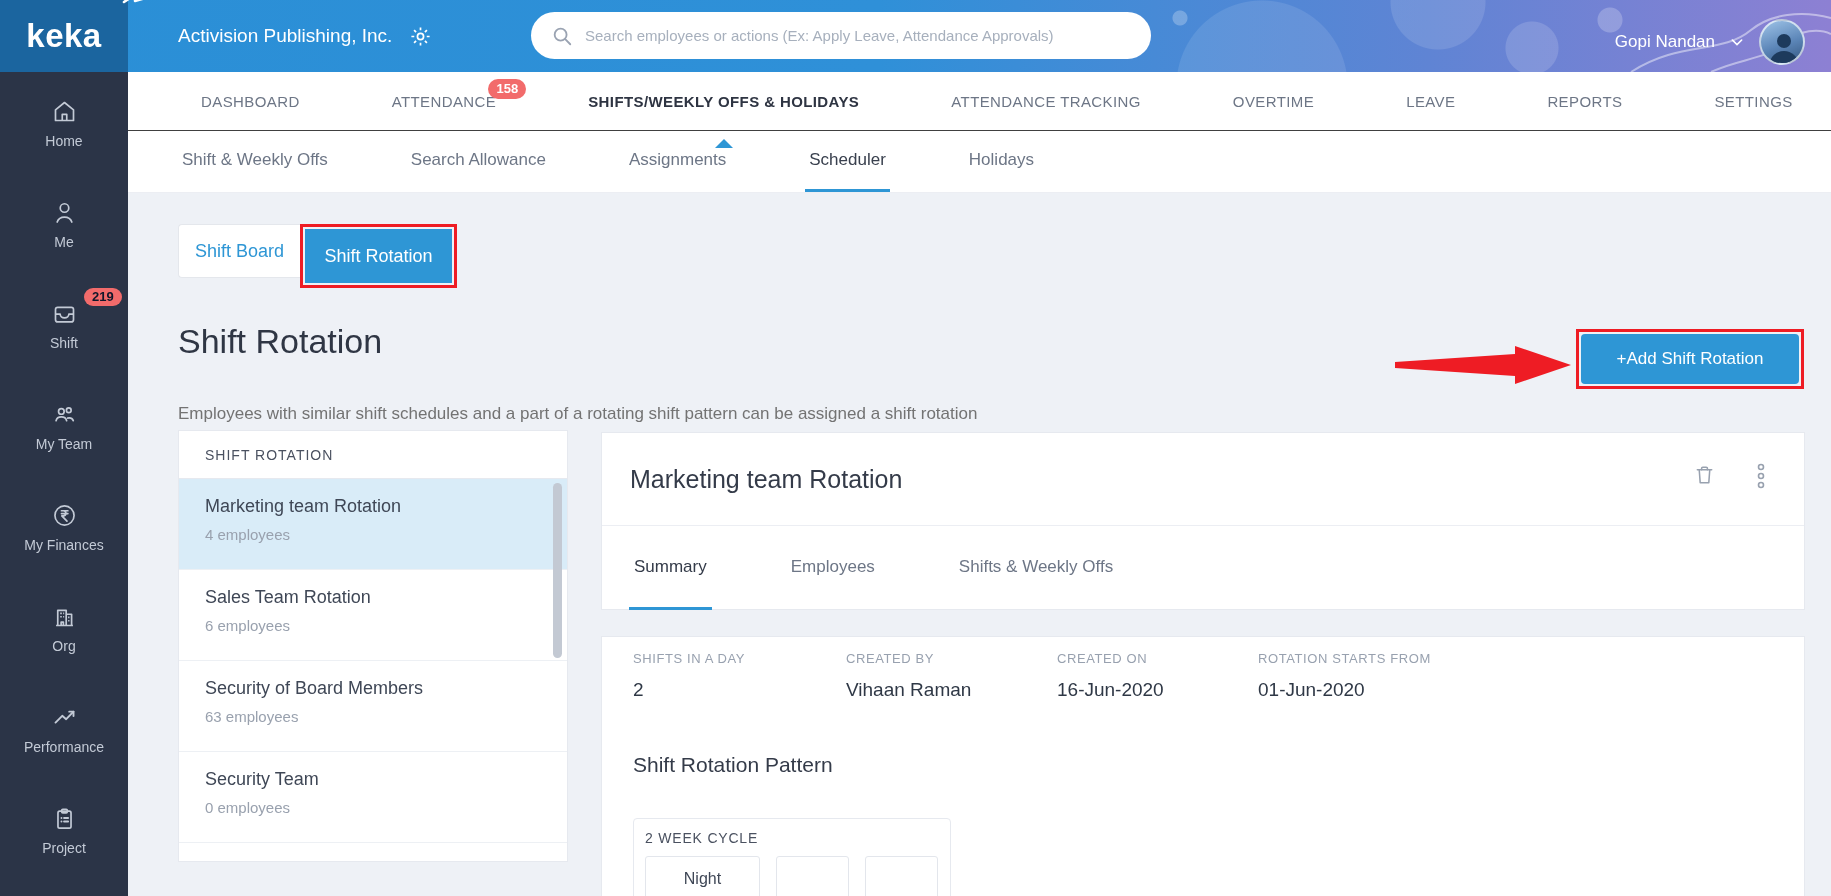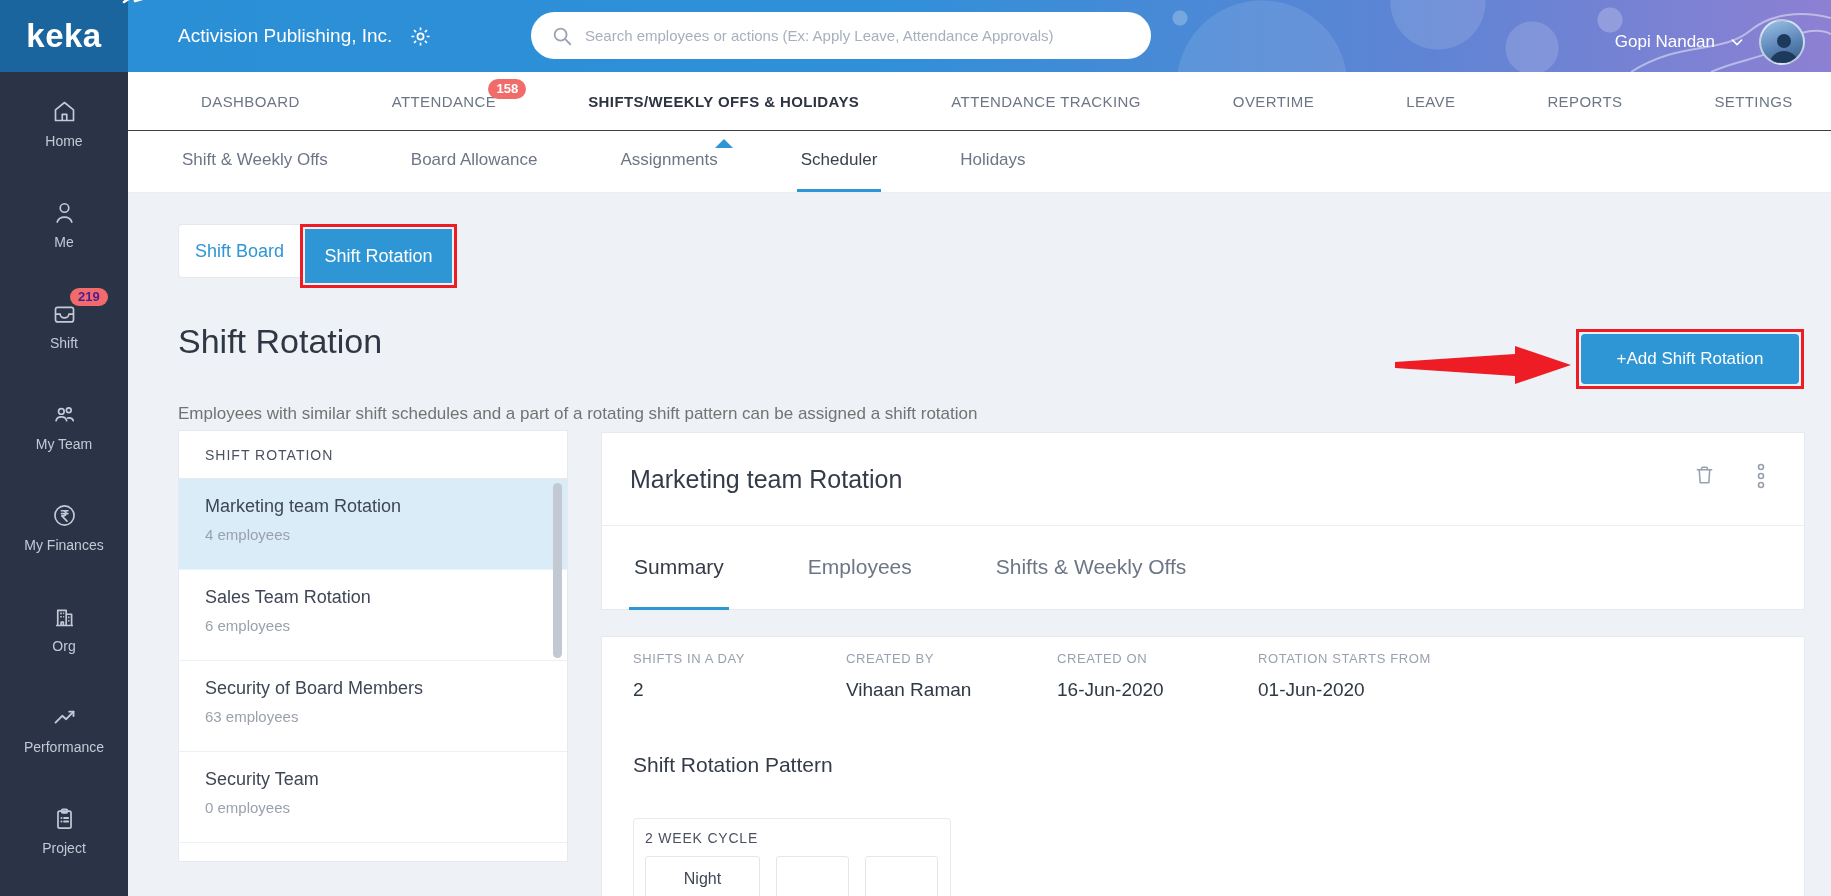--- a/index.html
+++ b/index.html
@@ -35,21 +35,21 @@
   .user-name { color:#fff; font-size:17px; cursor:pointer; }
   .avatar { width:46px; height:46px; border-radius:50%; border:2px solid rgba(255,255,255,.65);
     background:linear-gradient(160deg,#9fc4e8 0%,#5c86b8 55%,#33567f 100%); overflow:hidden; position:relative; cursor:pointer; }
   .avatar svg { position:absolute; left:7px; top:9px; }
 
   
   .sidebar { position:absolute; left:0; top:72px; width:128px; height:824px; background:#2b3447;
     display:flex; flex-direction:column; padding-top:12px; z-index:20; }
   .side-item { height:101px; display:flex; flex-direction:column; align-items:center; padding-top:14px; cursor:pointer; position:relative; }
   .side-label { color:#c3cad6; font-size:14px; margin-top:8px; }
-  .side-badge { position:absolute; left:70px; top:2px; background:#f26b6b; color:#4c1d95; font-size:13px;
+  .side-badge { position:absolute; left:84px; top:2px; background:#f26b6b; color:#0f172a; font-size:13px;
     font-weight:bold; border-radius:11px; padding:2px 8px 3px; line-height:1; }
 
   
   .navbar { position:absolute; left:128px; top:72px; width:1703px; height:59px; background:#fff;
     border-bottom:1px solid #404040; display:flex; align-items:center; padding-left:73px; gap:92px; z-index:10; }
   .nav-item { font-size:15px; color:#6d7686; letter-spacing:.4px; cursor:pointer; position:relative; white-space:nowrap; }
   .nav-item.active { color:#2e3442; font-weight:bold; }
   .nav-badge { position:absolute; top:-14px; right:-30px; background:#f26b6b; color:#fff; font-size:13px;
     font-weight:bold; border-radius:11px; padding:3px 8px 4px; line-height:1; letter-spacing:0; }
   .nav-caret { position:absolute; left:50%; margin-left:-9px; top:46px; width:0; height:0;
@@ -92,21 +92,21 @@
 
   
   .detail-card { position:absolute; left:601px; top:432px; width:1204px; height:178px; background:#fff;
     border:1px solid #e6e9ef; }
   .detail-title { position:absolute; left:28px; top:32px; font-size:25px; color:#343b49; }
   .icon-btn { position:absolute; top:28px; background:none; border:none; cursor:pointer; padding:2px; }
   .icon-trash { right:86px; }
   .icon-kebab { right:34px; }
   .detail-tabs { position:absolute; left:0; right:0; top:92px; height:85px; border-top:1px solid #eceef3;
     display:flex; padding-left:27px; gap:74px; }
-  .detail-tab { font-size:21px; color:#6d7686; display:flex; align-items:center; cursor:pointer;
+  .detail-tab { font-size:17px; color:#6d7686; display:flex; align-items:center; cursor:pointer;
     border-bottom:3px solid transparent; padding:0 5px; }
   .detail-tab.active { color:#343b49; border-bottom-color:#2e96d5; }
 
   
   .summary-card { position:absolute; left:601px; top:636px; width:1204px; height:300px; background:#fff;
     border:1px solid #e6e9ef; }
   .fields-row { position:absolute; left:31px; top:14px; display:flex; }
   .field { display:flex; flex-direction:column; }
   .f0{width:213px;} .f1{width:211px;} .f2{width:201px;} .f3{width:240px;}
   .field-label { font-size:13px; color:#98a1af; letter-spacing:.6px; }
@@ -244,21 +244,21 @@
     </div>
     <div class="nav-item">ATTENDANCE TRACKING</div>
     <div class="nav-item">OVERTIME</div>
     <div class="nav-item">LEAVE</div>
     <div class="nav-item">REPORTS</div>
     <div class="nav-item">SETTINGS</div>
   </div>
 
   <div class="subnav">
     <div class="subnav-item">Shift &amp; Weekly Offs</div>
-    <div class="subnav-item">Board Allowance</div>
+    <div class="subnav-item">Search Allowance</div>
     <div class="subnav-item">Assignments</div>
     <div class="subnav-item active">Scheduler</div>
     <div class="subnav-item">Holidays</div>
   </div>
 
   <div class="toggle-wrap">
     <div class="toggle-board">Shift Board</div>
     <div class="annot-box">
       <button class="toggle-rotation">Shift Rotation</button>
     </div>

